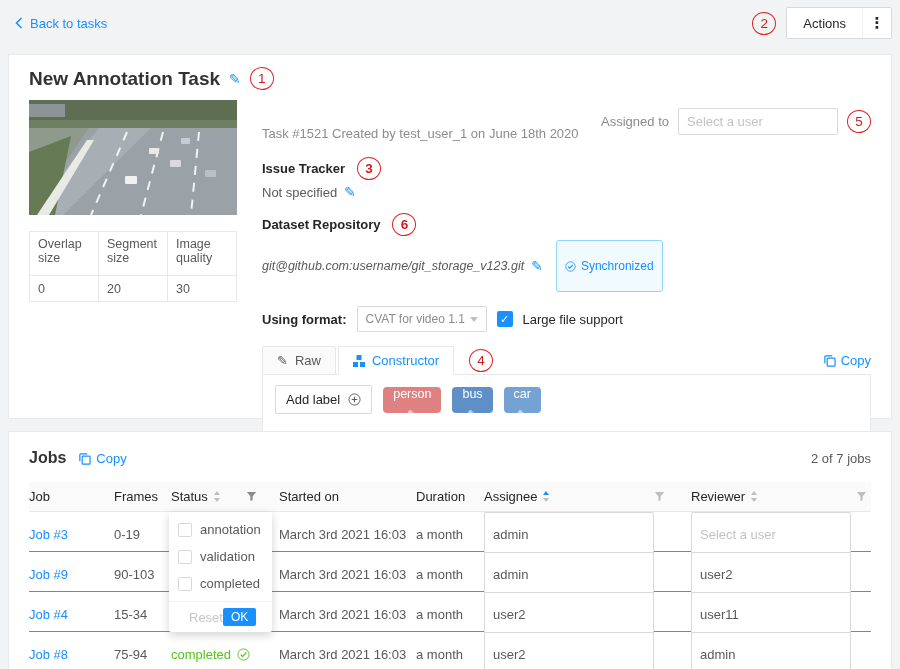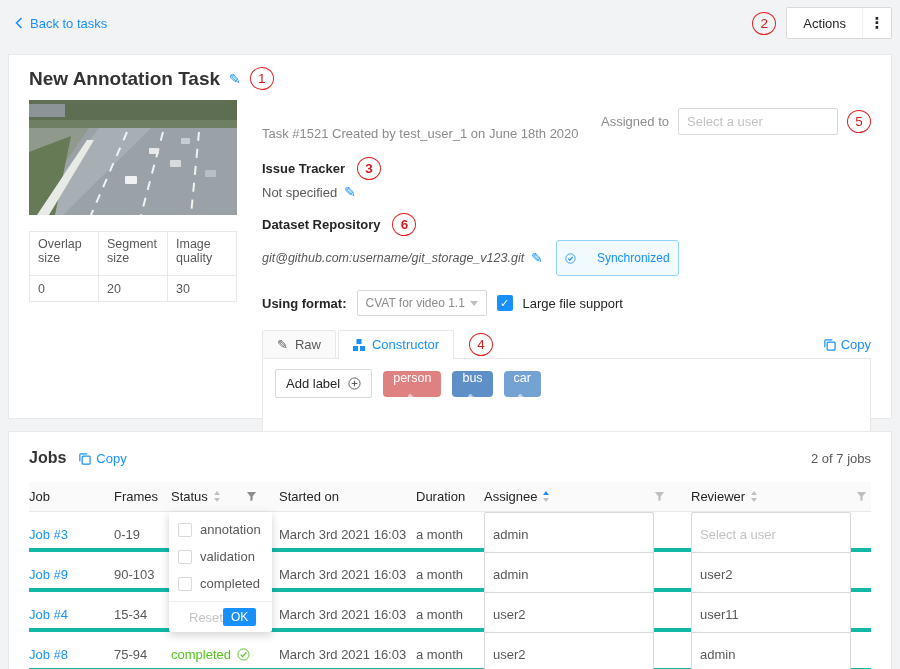--- a/index.html
+++ b/index.html
@@ -40,21 +40,21 @@
   .assign-label { color:#8c8c8c; font-size:13px; }
   .text-input { border:1px solid #d9d9d9; border-radius:2px; padding:0 8px; font-size:13px; color:#595959; font-family:inherit; background:#fff; }
   .assign-input { width:160px; height:27px; }
   input::placeholder { color:#c3c3c3; }
 
   .section-label { font-weight:700; font-size:13px; color:#262626; display:flex; align-items:center; gap:12px; }
   .it-block { margin-top:16px; }
   .repo-block { margin-top:13px; }
   .value-line { margin-top:4px; font-size:13px; color:#595959; display:flex; align-items:center; gap:7px; }
   .repo-url { font-style:italic; font-size:12.5px; }
-  .sync-badge { display:inline-flex; align-items:center; gap:21px; border:1px solid #91d5ff; background:#f0faff; color:#1890ff; font-size:12px; padding:10px 8px; border-radius:3px; margin-left:6px; cursor:pointer; }
+  .sync-badge { display:inline-flex; align-items:center; gap:5px; border:1px solid #91d5ff; background:#f0faff; color:#1890ff; font-size:12px; padding:18px 8px; border-radius:3px; margin-left:6px; cursor:pointer; }
 
   .format-row { margin-top:14px; display:flex; align-items:center; gap:10px; font-size:13px; }
   .format-label { font-weight:700; }
   .select-box { display:flex; align-items:center; justify-content:space-between; width:130px; height:26px; border:1px solid #d9d9d9; border-radius:2px; padding:0 8px; color:#8c8c8c; font-size:12px; cursor:pointer; background:#fff; }
   .checkbox-checked { width:16px; height:16px; background:#1890ff; border-radius:2px; color:#fff; display:flex; align-items:center; justify-content:center; font-size:11px; cursor:pointer; }
   .lfs-label { color:#262626; }
 
   .tabs-wrap { margin-top:14px; }
   .tabbar { display:flex; align-items:center; }
   .tab { display:flex; align-items:center; gap:7px; padding:6px 14px; font-size:13px; border:1px solid #e8e8e8; border-radius:2px 2px 0 0; background:#fafafa; color:#595959; cursor:pointer; }
@@ -72,21 +72,21 @@
   .jobs-header { display:flex; align-items:center; gap:12px; height:28px; }
   .jobs-title { font-size:16px; font-weight:700; color:#333; }
   .jobs-count { margin-left:auto; font-size:13px; color:#595959; }
   .jobs-table { margin-top:10px; font-size:13px; }
   .jrow { display:grid; grid-template-columns:85px 57px 108px 137px 68px 207px 1fr; align-items:center; }
   .jhead { background:#fafafa; height:30px; border-bottom:1px solid #e8e8e8; color:#262626; font-weight:500; }
   .hcell { display:flex; align-items:center; gap:5px; }
   .hcell.pr-status { padding-right:22px; }
   .hcell.pr-assignee { padding-right:26px; }
   .hcell.pr-reviewer { padding-right:4px; }
-  .jbody .jrow { height:40px; border-bottom:4px solid #14b8a6; color:#595959; }
+  .jbody .jrow { height:40px; border-bottom:1px solid #14b8a6; color:#595959; }
   .job-link { color:#1890ff; cursor:pointer; }
   .cell-input { width:170px; height:44px; }
   .reviewer-input { width:160px; }
   .status-complete { color:#52c41a; display:flex; align-items:center; gap:6px; }
   .sorter { display:inline-flex; }
   .funnel { margin-left:auto; display:inline-flex; cursor:pointer; }
 
   .filter-dropdown { position:absolute; left:160px; top:80px; width:103px; background:#fff; border-radius:2px; box-shadow:0 3px 10px rgba(0,0,0,0.18); z-index:10; font-size:13px; }
   .fd-items { padding:4px 0; }
   .fd-item { display:flex; align-items:center; gap:8px; padding:5px 9px; color:#595959; cursor:pointer; height:27px; }

